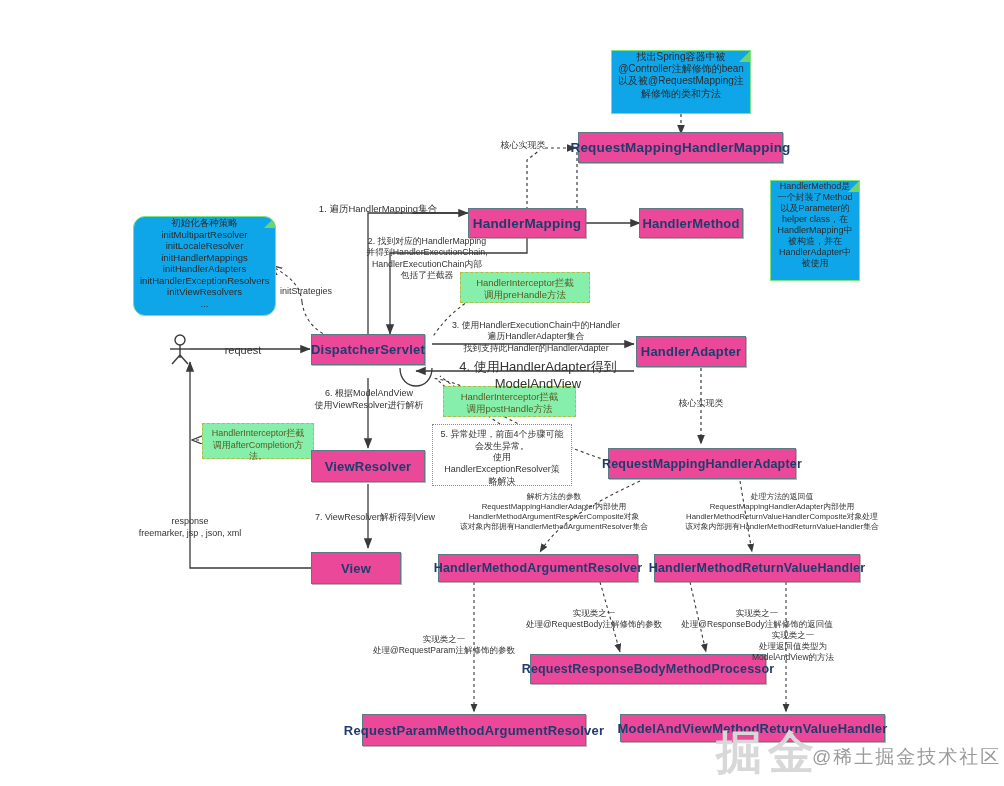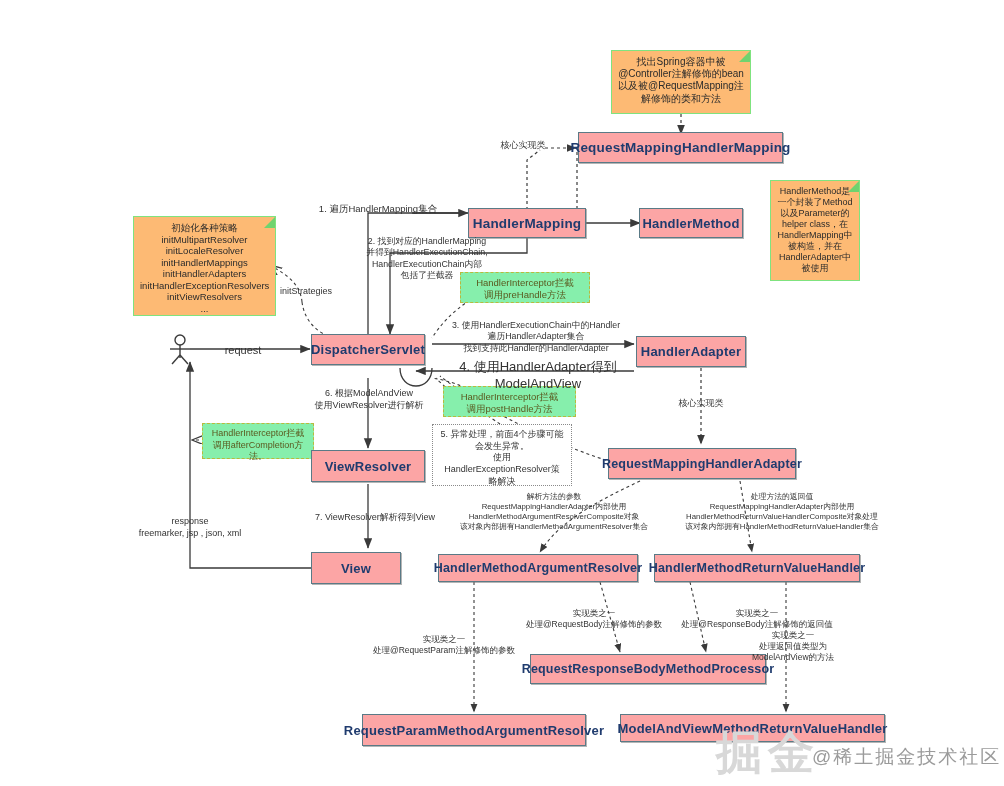--- a/index.html
+++ b/index.html
@@ -2,38 +2,38 @@
 <html><head>
 <meta charset="utf-8">
 <style>
   html,body{margin:0;padding:0;background:#ffffff;}
   body{font-family:"Liberation Sans","DejaVu Sans",sans-serif;}
   #canvas{position:relative;width:1004px;height:786px;overflow:hidden;background:#fff;}
   svg.edges{position:absolute;left:0;top:0;width:1004px;height:786px;pointer-events:none;}
 
   .node{
     position:absolute;
-    background:#fca5a5;
+    background:#ec4899;
     border:1px solid #5a7a86;
     color:#1f3b6e;
     font-weight:bold;
     display:flex;align-items:center;justify-content:center;
     text-align:center;
     box-shadow:1px 1px 0 rgba(120,120,120,.55);
     box-sizing:border-box;
     letter-spacing:.2px;
   }
   .note{
     position:absolute;
-    background:#fdba74;
+    background:#0ea5e9;
     color:#2b2b2b;
     border:1px solid #7fe37f;
     text-align:center;
     box-sizing:border-box;
-    padding:5px 6px;
+    padding:0 6px;
     line-height:1.22;
     overflow:hidden;
   }
   .note::after{
     content:"";position:absolute;right:0;top:0;
     border-width:0 0 11px 11px;border-style:solid;
     border-color:transparent transparent #6fd36f transparent;
   }
   .ynote{
     position:absolute;
@@ -155,21 +155,21 @@
       <circle cx="180" cy="340" r="5" fill="none" stroke="#3a3a3a" stroke-width="1.4"></circle>
       <line x1="180" y1="345" x2="180" y2="358" stroke="#3a3a3a" stroke-width="1.4"></line>
       <line x1="170" y1="349" x2="190" y2="349" stroke="#3a3a3a" stroke-width="1.4"></line>
       <line x1="180" y1="355" x2="172" y2="364" stroke="#3a3a3a" stroke-width="1.4"></line>
       <line x1="180" y1="355" x2="188" y2="364" stroke="#3a3a3a" stroke-width="1.4"></line>
     </g>
   </svg>
 
   <div class="note" style="left:611px;top:50px;width:140px;height:64px;font-size:10px;">找出Spring容器中被@Controller注解修饰的bean以及被@RequestMapping注解修饰的类和方法</div>
 
-  <div class="note" style="left:133px;top:216px;width:143px;height:100px;font-size:9.5px;white-space:pre-line;">初始化各种策略
+  <div class="note" style="left:133px;top:216px;width:143px;height:100px;font-size:9.5px;white-space:pre-line;border-radius:12px;">初始化各种策略
 initMultipartResolver
 initLocaleResolver
 initHandlerMappings
 initHandlerAdapters
 initHandlerExceptionResolvers
 initViewResolvers
 ...</div>
 
   <div class="note" style="left:770px;top:180px;width:90px;height:101px;font-size:9px;">HandlerMethod是一个封装了Method以及Parameter的 helper class，在HandlerMapping中被构造，并在HandlerAdapter中被使用</div>
 

